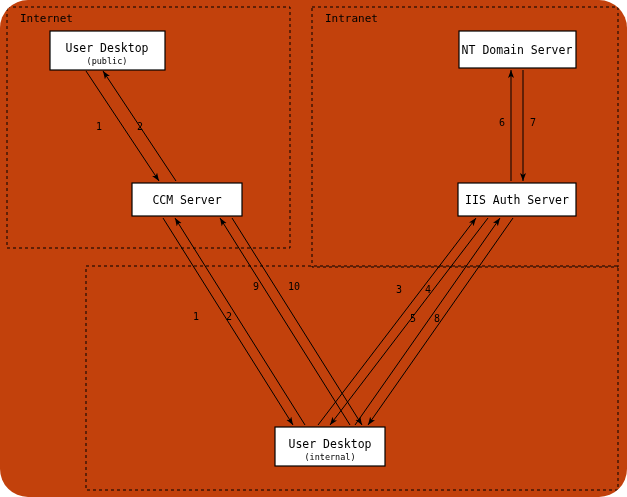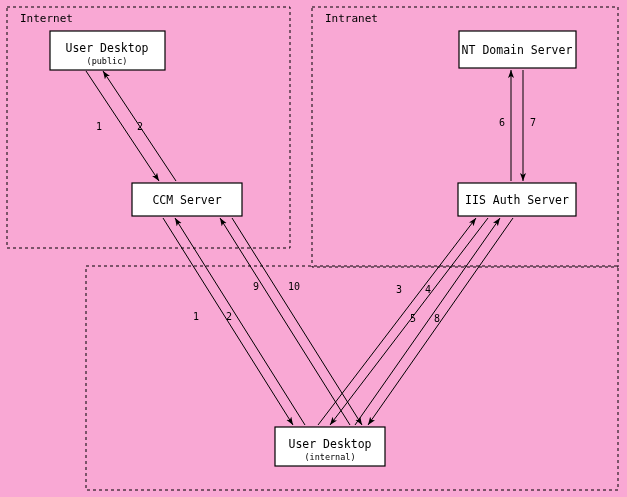--- a/index.html
+++ b/index.html
@@ -7,22 +7,23 @@
     padding: 0;
     background: #ffffff;
   }
   body {
     font-family: "DejaVu Sans Mono", monospace;
   }
   #diagram-root {
     position: relative;
     width: 627px;
     height: 497px;
-    background: #f9a8d4;
+    background: #c2410c;
     overflow: hidden;
+    border-radius: 28px;
   }
   svg#diagram-svg {
     display: block;
     width: 627px;
     height: 497px;
   }
   .zone-rect {
     fill: none;
     stroke: #000000;
     stroke-width: 1;

